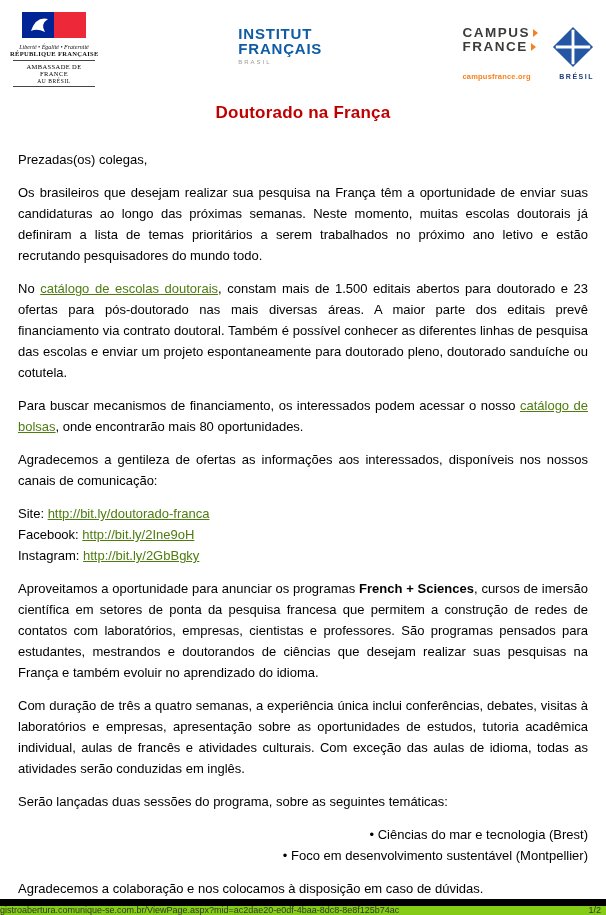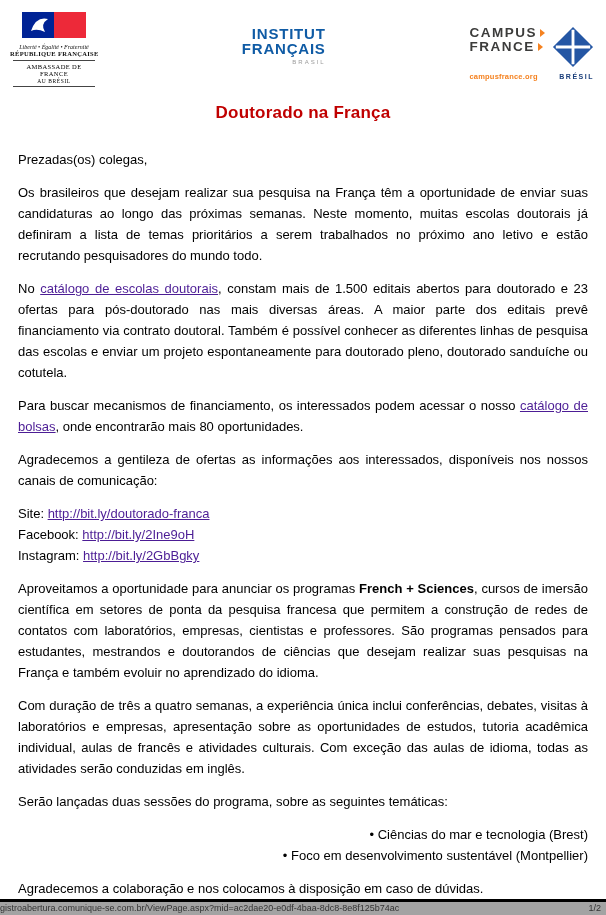--- a/index.html
+++ b/index.html
@@ -26,29 +26,29 @@
     font-size:6.5px; color:#111; letter-spacing:.3px; white-space:nowrap;
   }
   .embassy .org-box {
     margin:3px auto 0; width:82px;
     border-top:1px solid #444; border-bottom:1px solid #444;
     padding:2px 0; font-family:"Liberation Serif", serif;
   }
   .embassy .org-line1 { font-size:6.5px; letter-spacing:.4px; }
   .embassy .org-line2 { font-size:5.5px; letter-spacing:.6px; margin-top:1px; }
 
-  .institut { margin-top:14px; text-align:right; }
+  .institut { margin-top:14px; text-align:left; }
   .institut .word {
     color:#0f5ba5; font-weight:bold; font-size:15px; line-height:15px; letter-spacing:.8px;
   }
   .institut .country {
     color:#9a9a9a; font-size:6px; letter-spacing:2px; margin-top:3px;
   }
 
-  .campus { display:flex; align-items:flex-start; gap:7px; margin-top:14px; }
+  .campus { display:flex; align-items:flex-start; gap:14px; margin-top:14px; }
   .campus-text { text-align:left; }
   .campus-word {
     color:#3c3c3b; font-weight:bold; font-size:13.5px; line-height:14px;
     letter-spacing:1.5px; white-space:nowrap;
   }
   .chevron {
     display:inline-block; width:0; height:0; margin-left:3px;
     border-left:5px solid #f58220; border-top:4px solid transparent; border-bottom:4px solid transparent;
   }
   .campus-site { color:#f58220; font-weight:bold; font-size:7.5px; margin-top:18px; letter-spacing:.2px; }
@@ -58,31 +58,31 @@
   
   .doc-title {
     text-align:center; color:#c00000; font-weight:bold; font-size:17px;
     margin:16px 0 16px 0; letter-spacing:.2px;
   }
   .content {
     padding:10px 18px 0 18px;
     font-size:13px; line-height:21px; text-align:justify;
   }
   .content p, .content .block { margin:0 0 12px 0; }
-  .link { color:#4c1d95; text-decoration:underline; cursor:pointer; }
+  .link { color:#4d7c0f; text-decoration:underline; cursor:pointer; }
   .bold { font-weight:bold; }
   .channel-line { line-height:21px; text-align:left; }
   .bullet-line { line-height:21px; text-align:right; }
 
   
   .footer {
     position:absolute; left:0; right:0; bottom:0; height:16px;
-    border-top:3px solid #000000;
+    border-top:7px solid #000000;
     display:flex; justify-content:space-between; align-items:center;
-    font-size:9px; color:#333; padding:0 5px 1px 0; background:#a3a3a3;
+    font-size:9px; color:#333; padding:0 5px 1px 0; background:#84cc16;
   }
   .footer .url { white-space:nowrap; overflow:hidden; }
 </style>
 </head>
 <body>
 
 <div class="header">
 
   <div class="embassy">
     <span class="flag">

